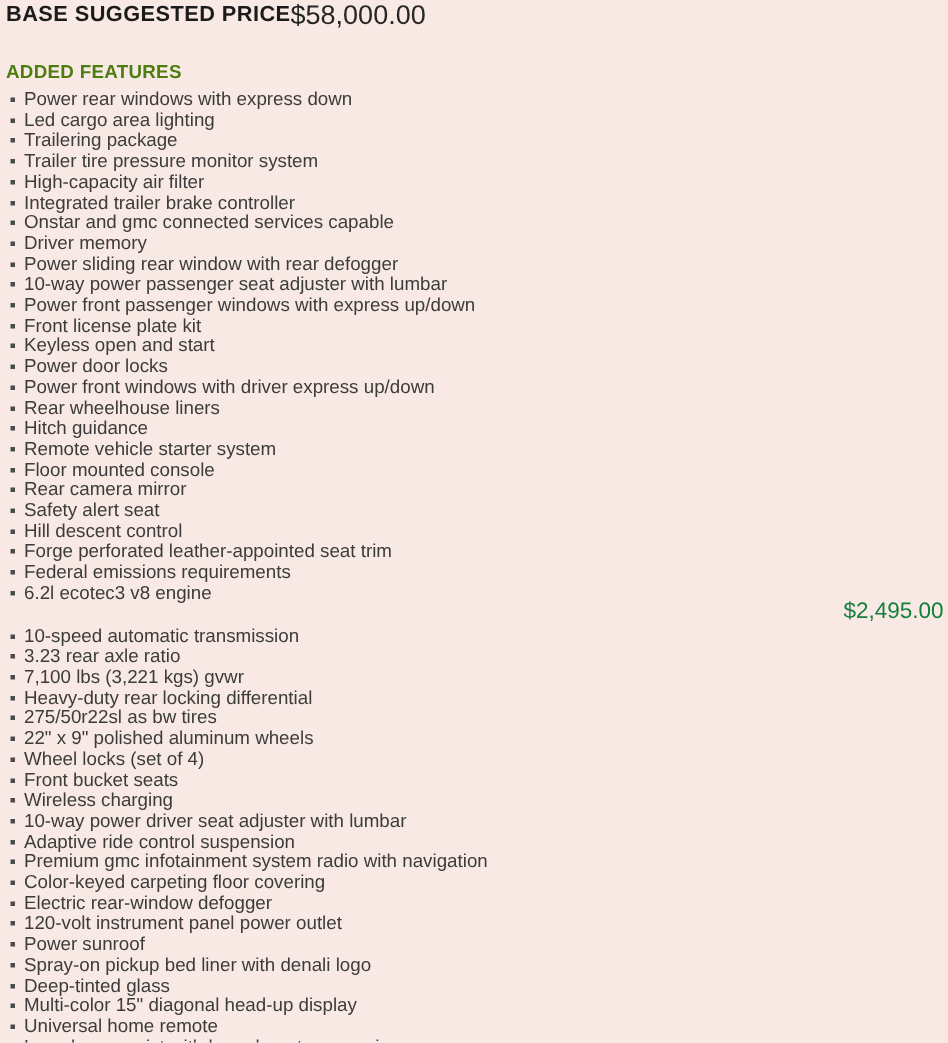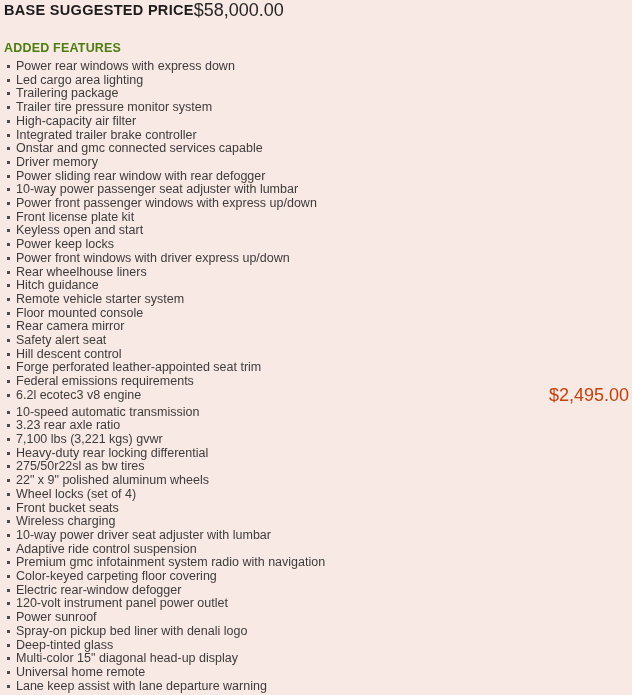--- a/index.html
+++ b/index.html
@@ -68,23 +68,24 @@
     width: 3px;
     height: 3px;
     background: #4a4a4a;
   }
   .feature-row.priced {
     display: flex;
     justify-content: space-between;
     align-items: flex-start;
   }
   .feature-price {
-    font-size: 18px;
-    color: #c2410c;
+    font-size: 15px;
+    color: #15803d;
     line-height: 13.7px;
+    margin-top: 12px;
   }
 </style>
 </head>
 <body style="background: rgb(249, 233, 228);">
 
 <div class="page">
 
   <div class="header-row">
     <span class="base-title">BASE SUGGESTED PRICE</span>
     <span class="base-price">$58,000.00</span>
@@ -154,21 +155,21 @@
         <span>Front license plate kit</span>
       </li>
 
       <li class="feature-row">
         <span class="bullet"></span>
         <span>Keyless open and start</span>
       </li>
 
       <li class="feature-row">
         <span class="bullet"></span>
-        <span>Power keep locks</span>
+        <span>Power door locks</span>
       </li>
 
       <li class="feature-row">
         <span class="bullet"></span>
         <span>Power front windows with driver express up/down</span>
       </li>
 
       <li class="feature-row">
         <span class="bullet"></span>
         <span>Rear wheelhouse liners</span>

